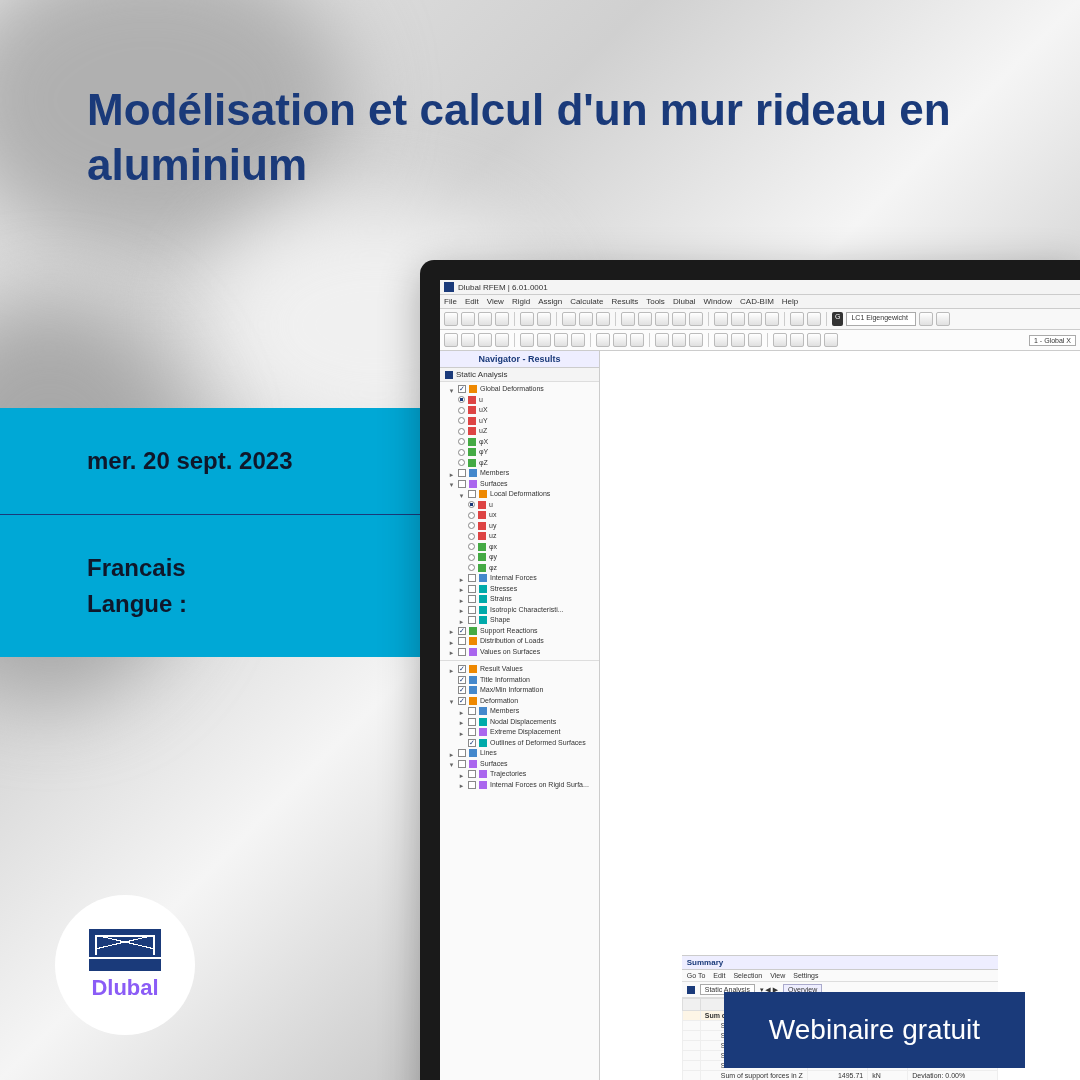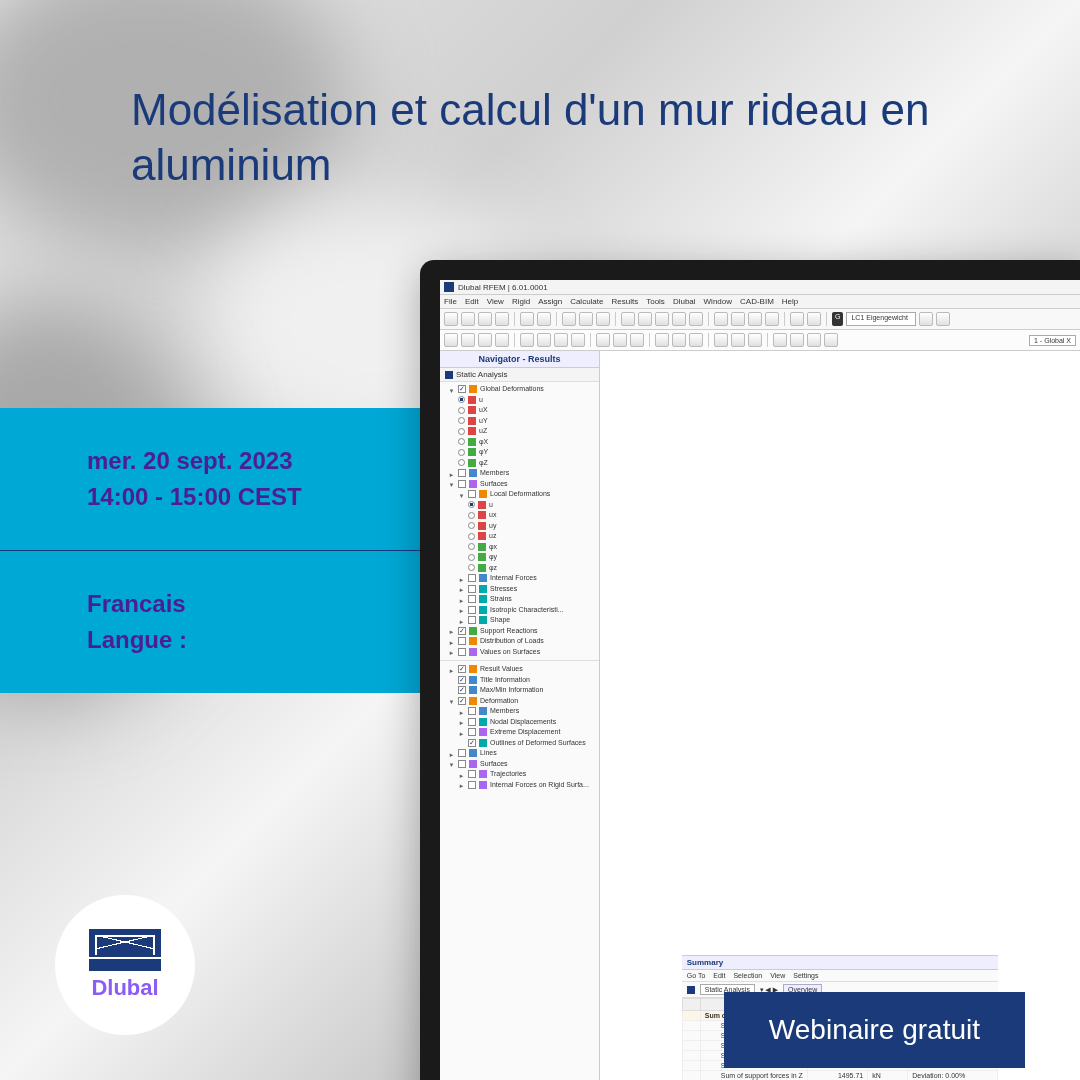--- a/index.html
+++ b/index.html
@@ -22,33 +22,32 @@
   .bg3 { width: 300px; height: 400px; background: #a8a8a8; top: 300px; left: -100px; }
 
   
   .title {
     position: absolute;
     top: 82px;
     left: 87px;
     right: 60px;
     color: #1a3a7a;
     font-size: 44px;
-    font-weight: normal;
+    font-weight: bold;
     line-height: 1.25;
-    margin-left: 44px;
   }
 
   
   .info-panel {
     position: absolute;
     left: 0;
     top: 408px;
     width: 442px;
     background: #00a8d6;
-    color: #4c1d95;
+    color: #0f172a;
   }
   .info-block {
     padding: 35px 40px 35px 87px;
     font-size: 24px;
     line-height: 1.5;
     font-weight: 600;
   }
   .info-divider {
     height: 1px;
     background: #1a3a7a;
@@ -375,21 +374,20 @@
 
 <div class="bg-blur bg1"></div>
 <div class="bg-blur bg2"></div>
 <div class="bg-blur bg3"></div>
 
 <h1 class="title">Modélisation et calcul d'un mur rideau en aluminium</h1>
 
 <div class="info-panel">
   <div class="info-block">
     <div>mer. 20 sept. 2023</div>
-    <div>14:00 - 15:00 CEST</div>
   </div>
   <div class="info-divider"></div>
   <div class="info-block">
     <div>Francais</div>
     <div>Langue :</div>
   </div>
 </div>
 
 <div class="monitor">
   <div class="monitor-bezel">

